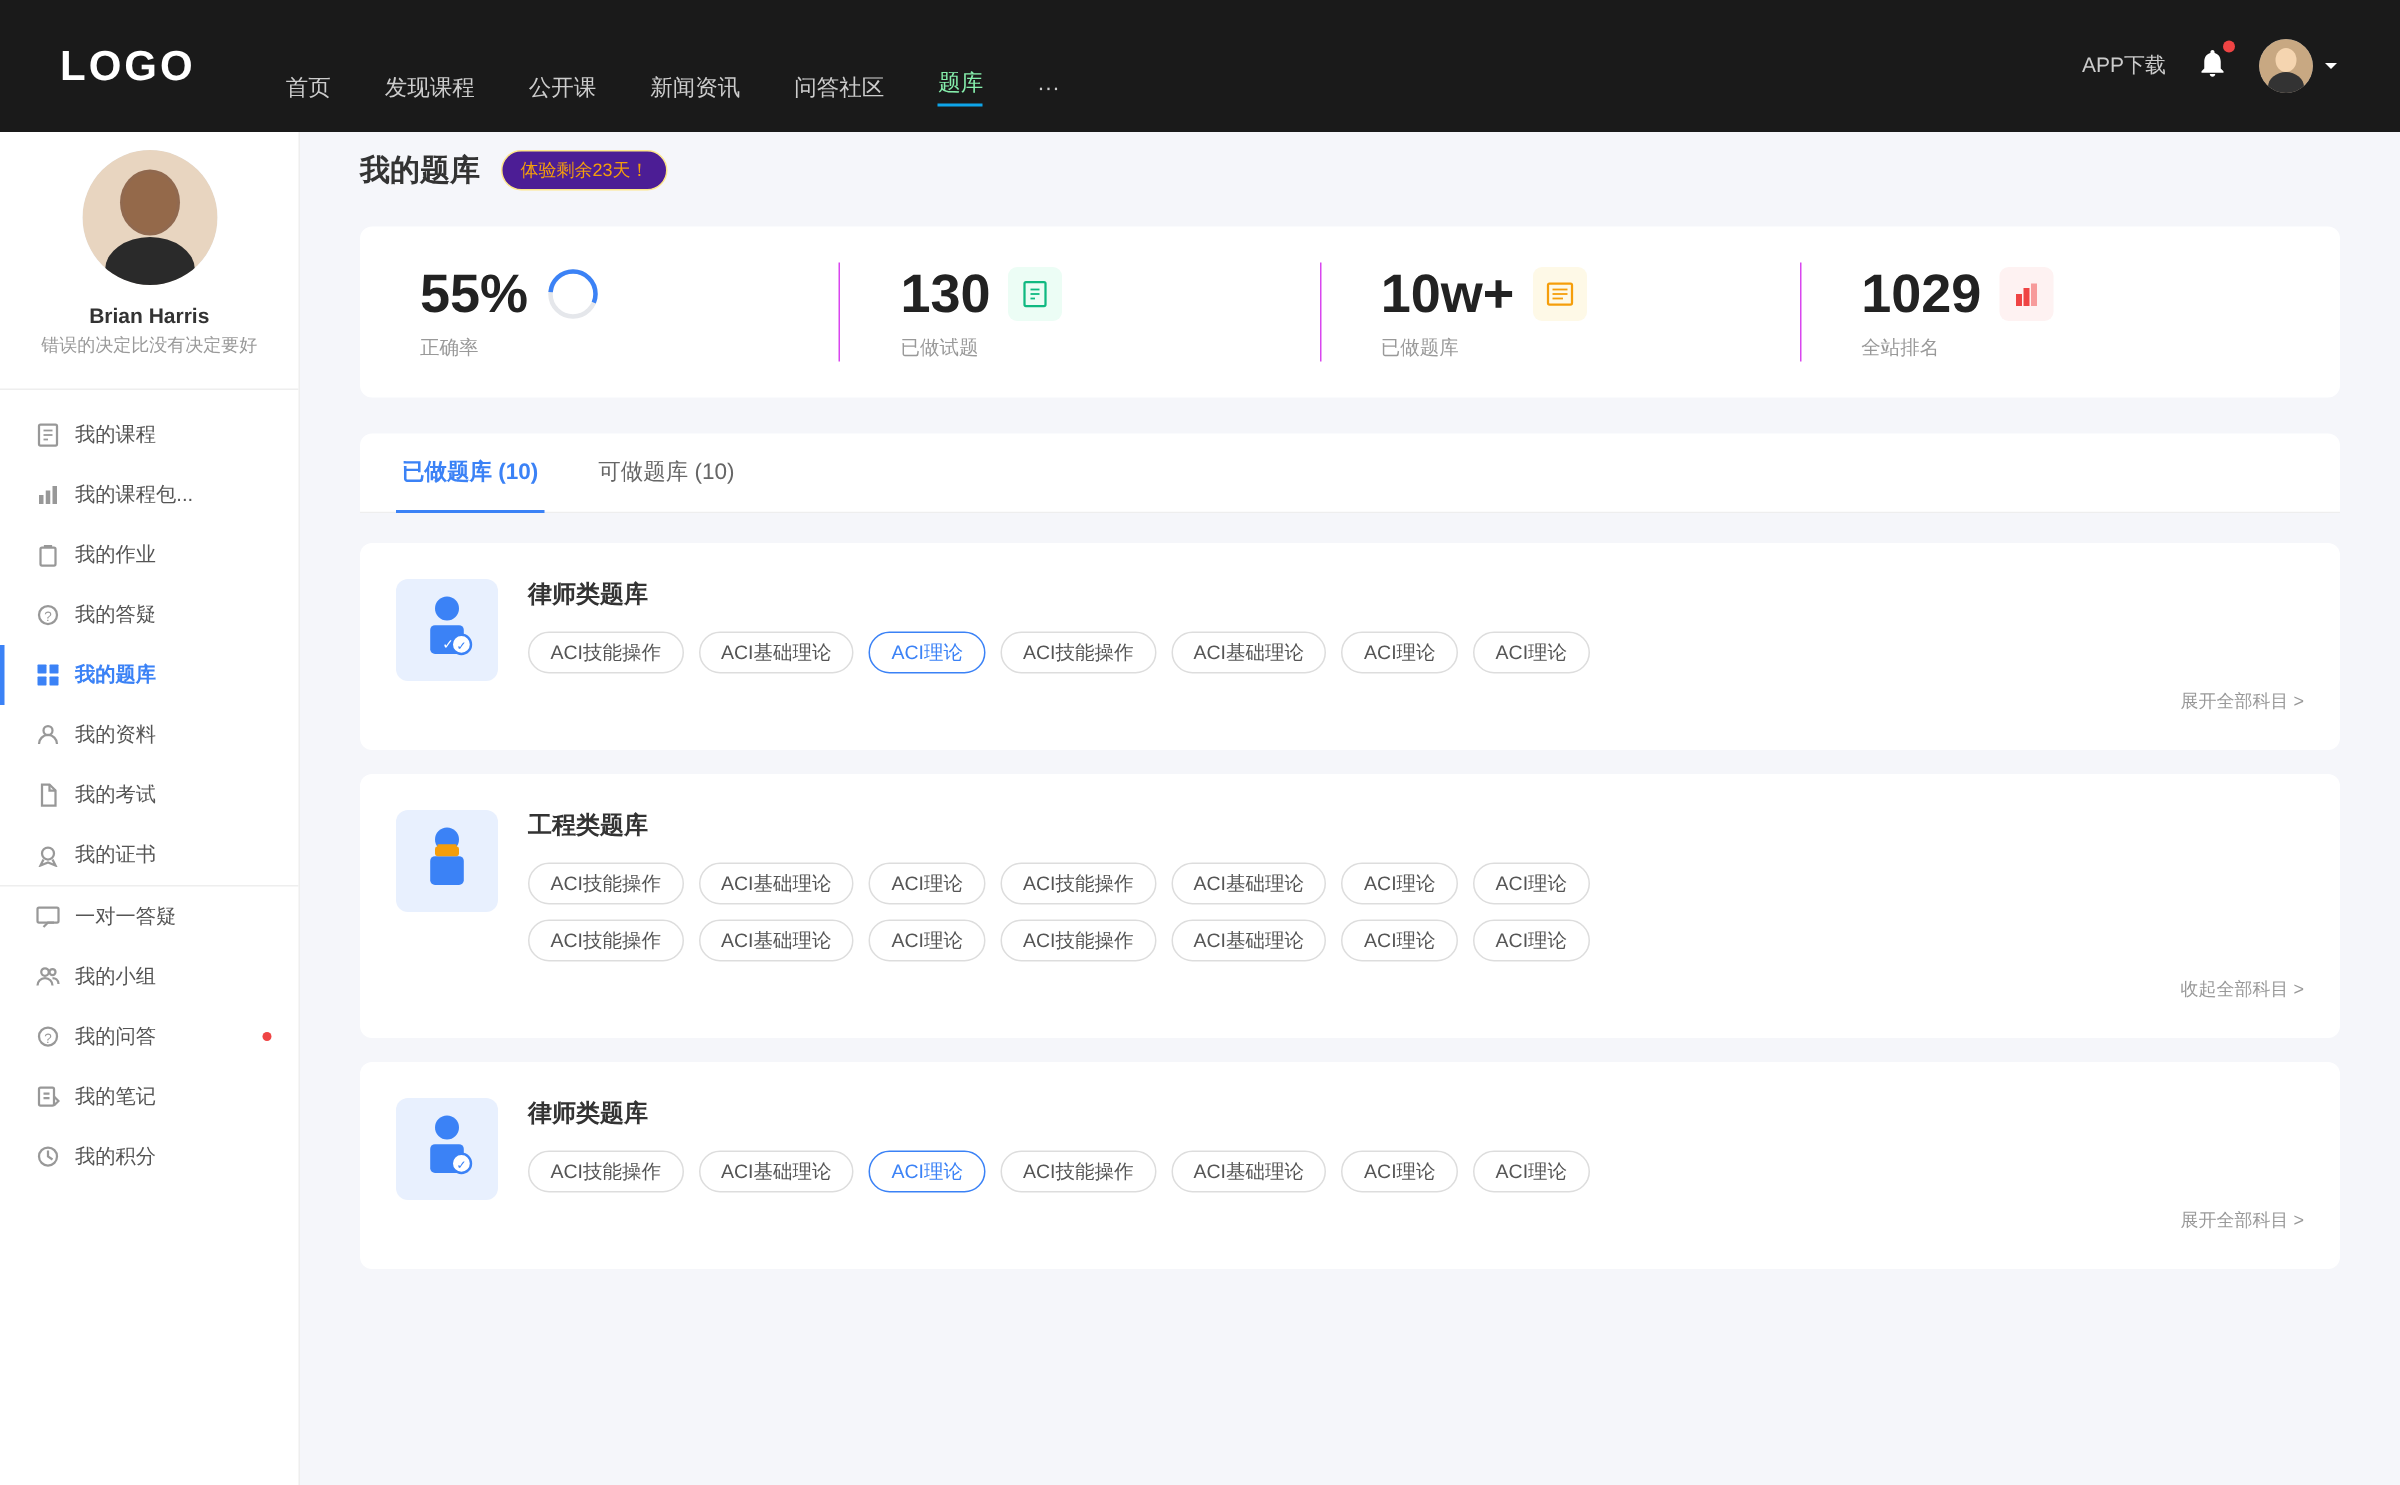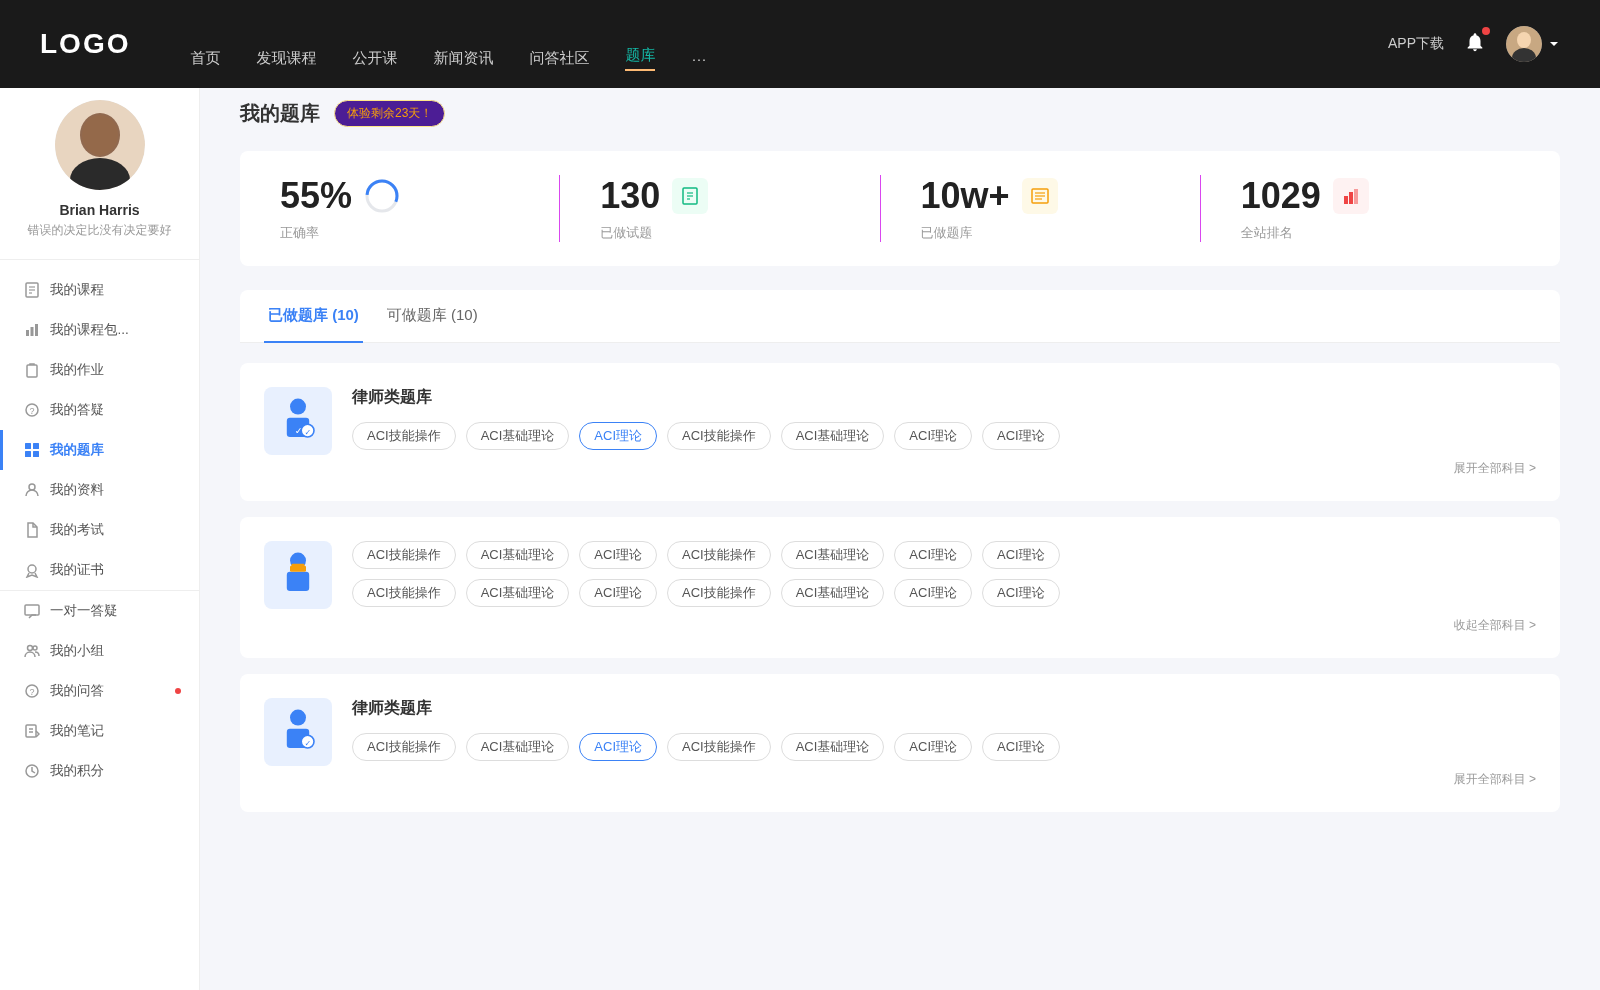--- a/index.html
+++ b/index.html
@@ -31,22 +31,22 @@
       flex: 1;
       margin-top: 28px;
     }
     .navbar-nav a {
       color: #ccc;
       text-decoration: none;
       font-size: 15px;
       cursor: pointer;
     }
     .navbar-nav a.active {
-      color: #14b8a6;
-      border-bottom: 2px solid #fdba74;
+      color: #86efac;
+      border-bottom: 2px solid #0ea5e9;
       padding-bottom: 4px;
       font-family: Liberation Serif, serif;
     }
     .navbar-right {
       display: flex;
       align-items: center;
       gap: 20px;
       color: white;
     }
     .navbar-right .app-download {
@@ -210,21 +210,21 @@
       color: #222;
     }
     .stat-label {
       font-size: 13px;
       color: #999;
     }
 
     
     .tabs-section {
       display: flex;
-      gap: 20px;
+      gap: 32px;
       margin-bottom: 20px;
       background: white;
       padding: 0 24px;
       border-radius: 8px 8px 0 0;
       border-bottom: 1px solid #eee;
     }
     .tab-item {
       padding: 16px 4px;
       font-size: 15px;
       color: #666;
@@ -560,20 +560,21 @@
       <div class="bank-card">
         <div class="bank-icon" style="background:#e8f0fe;">
           <svg viewBox="0 0 60 60">
             <circle cx="30" cy="12" r="10" fill="#3b82f6"></circle>
             <rect x="16" y="26" width="28" height="24" rx="4" fill="#3b82f6"></rect>
             <rect x="20" y="18" width="20" height="8" rx="2" fill="#f59e0b"></rect>
             <rect x="22" y="16" width="16" height="4" rx="1" fill="#f59e0b"></rect>
           </svg>
         </div>
         <div class="bank-info">
+          <div class="bank-name">工程类题库</div>
           <div class="bank-tags">
             <span class="bank-tag">ACI技能操作</span>
             <span class="bank-tag">ACI基础理论</span>
             <span class="bank-tag">ACI理论</span>
             <span class="bank-tag">ACI技能操作</span>
             <span class="bank-tag">ACI基础理论</span>
             <span class="bank-tag">ACI理论</span>
             <span class="bank-tag">ACI理论</span>
           </div>
           <div class="bank-tags">

